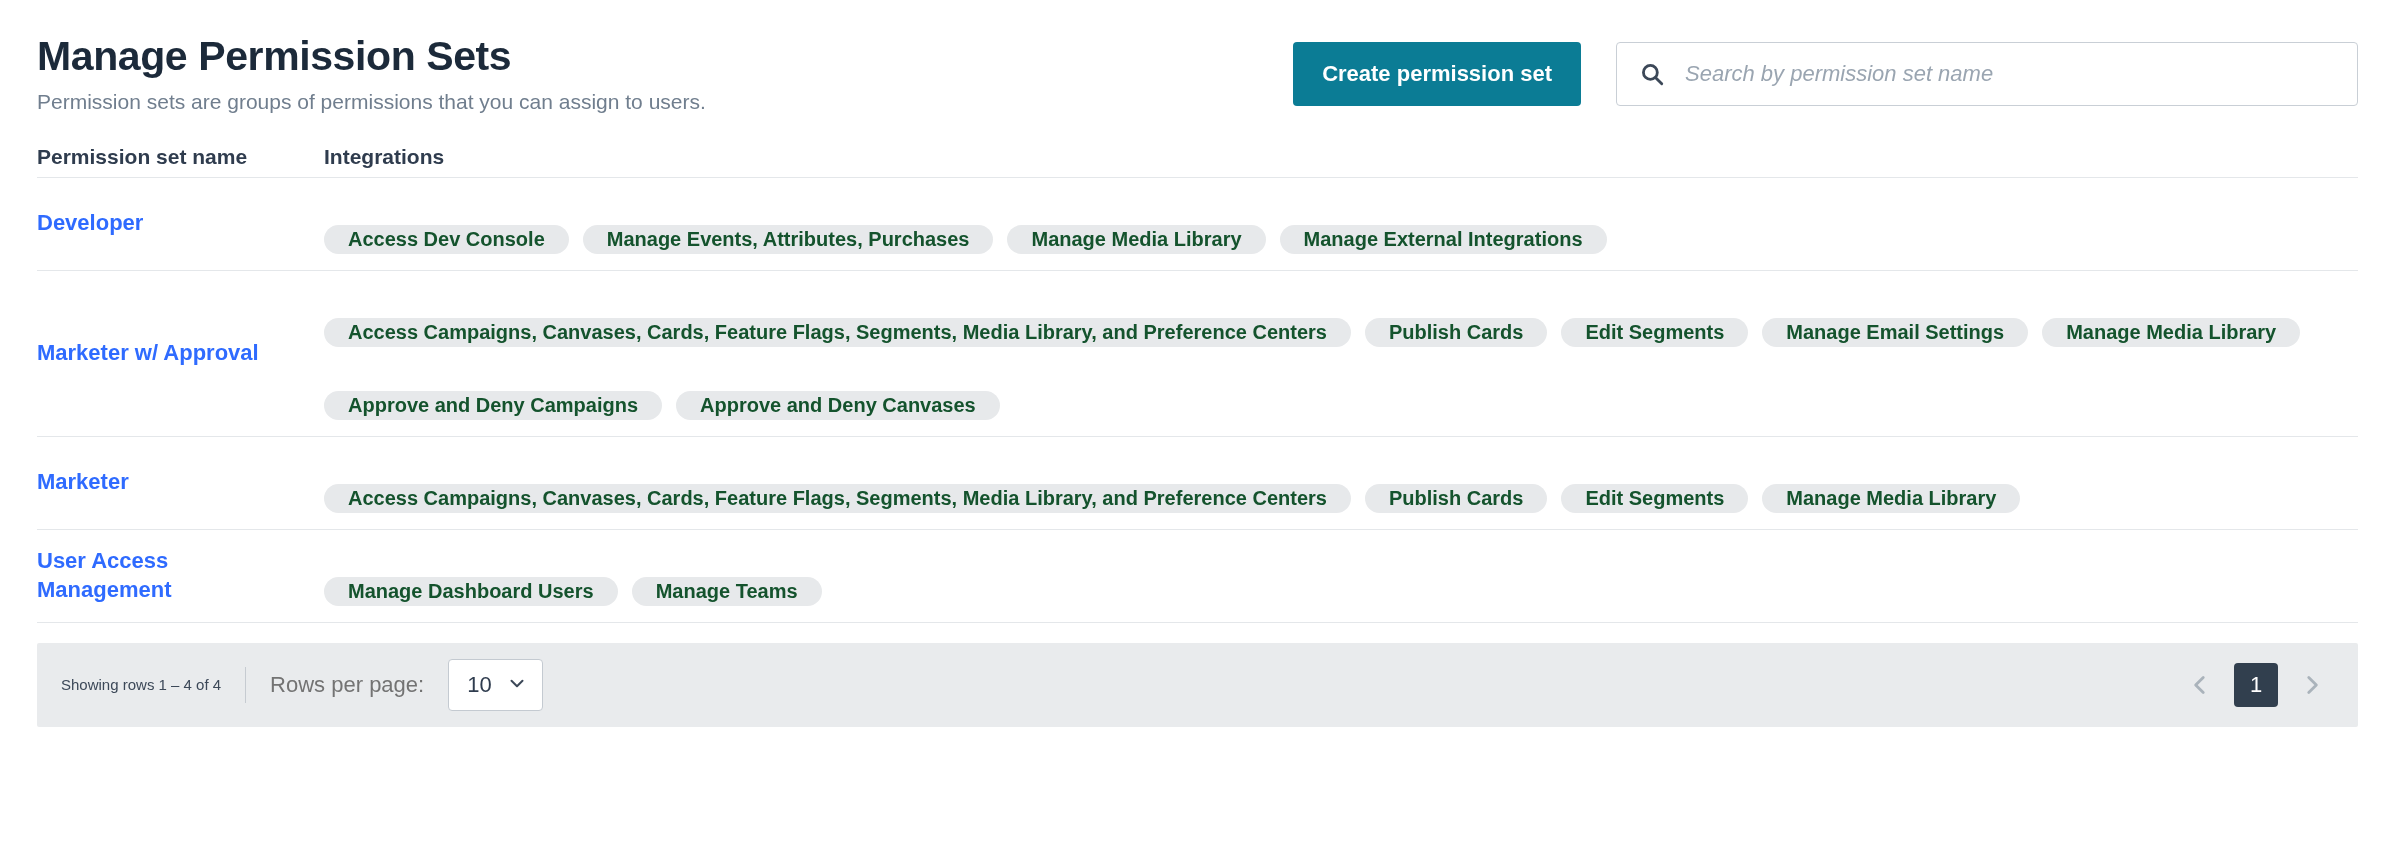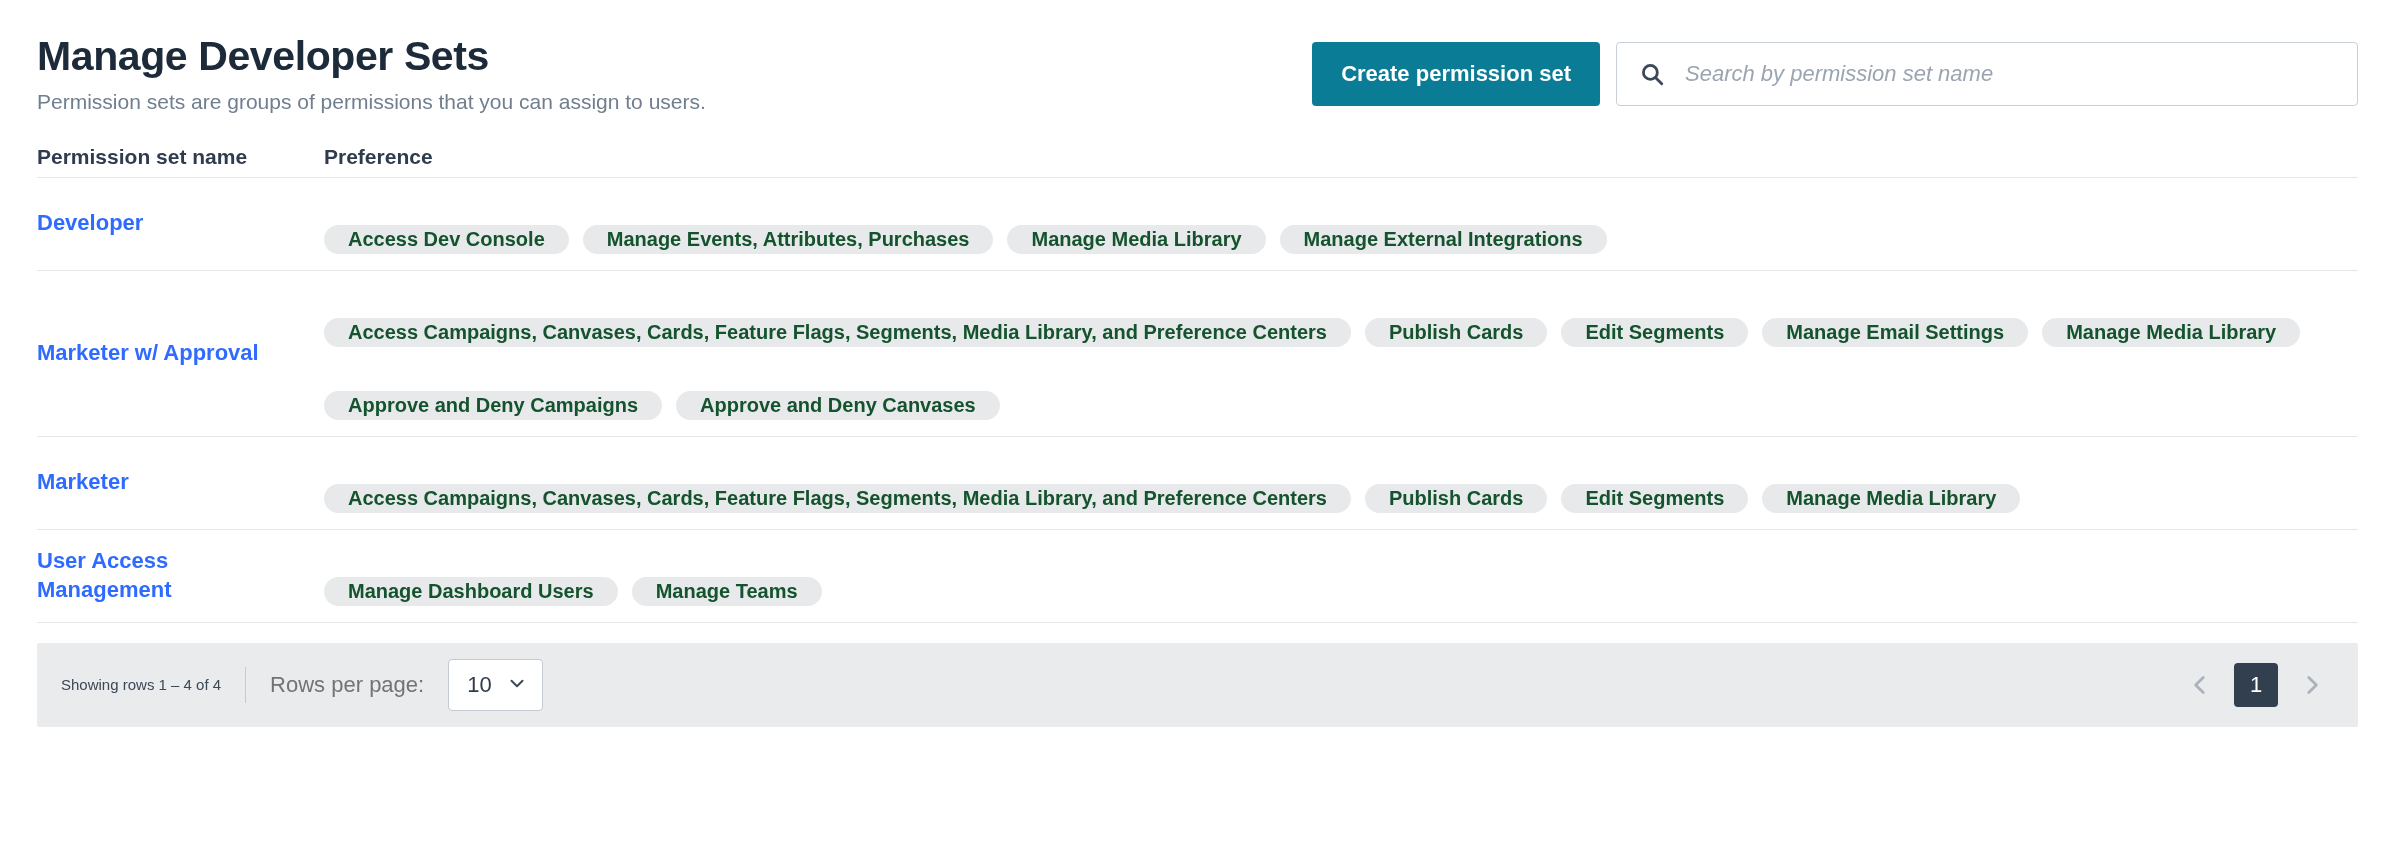--- a/index.html
+++ b/index.html
@@ -42,21 +42,21 @@
   .page-subtitle {
     font-size: 21px;
     color: #707e8e;
     margin: 9px 0 0 0;
     line-height: 1.2;
   }
 
   .header-right {
     display: flex;
     align-items: flex-end;
-    gap: 16px;
+    gap: 35px;
     padding-top: 12px;
   }
   .create-btn {
     background: #0b7c95;
     color: #ffffff;
     font-size: 22px;
     font-weight: 700;
     border: none;
     border-radius: 4px;
     height: 64px;
@@ -222,21 +222,21 @@
     cursor: pointer;
   }
 </style>
 </head>
 <body>
 
 <div class="page">
 
   <div class="header">
     <div class="header-left">
-      <h1 class="page-title">Manage Developer Sets</h1>
+      <h1 class="page-title">Manage Permission Sets</h1>
       <p class="page-subtitle">Permission sets are groups of permissions that you can assign to users.</p>
     </div>
 
     <div class="header-right">
       <button class="create-btn">Create permission set</button>
 
       <div class="search-wrap">
         <span class="search-icon">
           <svg width="26" height="26" viewBox="0 0 24 24" fill="none" stroke="#3c4858" stroke-width="2.6" stroke-linecap="round">
             <circle cx="10.5" cy="10.5" r="6.4" fill="none"></circle>
@@ -248,21 +248,21 @@
     </div>
   </div>
 
   <div class="table">
 
     <div class="table-head">
       <div class="col-name">
         <span class="th">Permission set name</span>
       </div>
       <div class="col-perms">
-        <span class="th">Preference</span>
+        <span class="th">Integrations</span>
       </div>
     </div>
 
     <div class="table-row">
       <div class="col-name">
         <a class="set-name">Developer</a>
       </div>
       <div class="col-perms">
         <div class="pill-list">
           <span class="pill">Access Dev Console</span>

